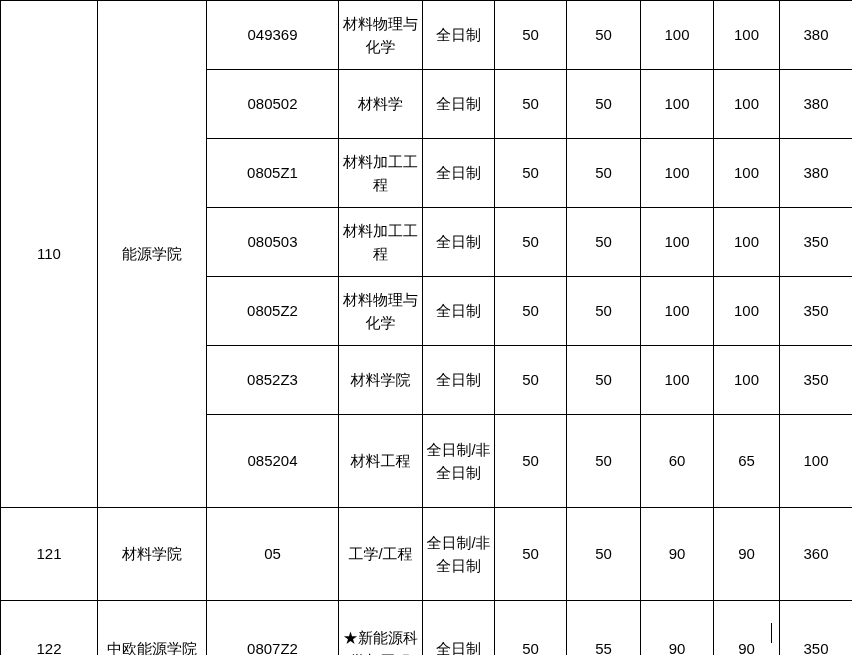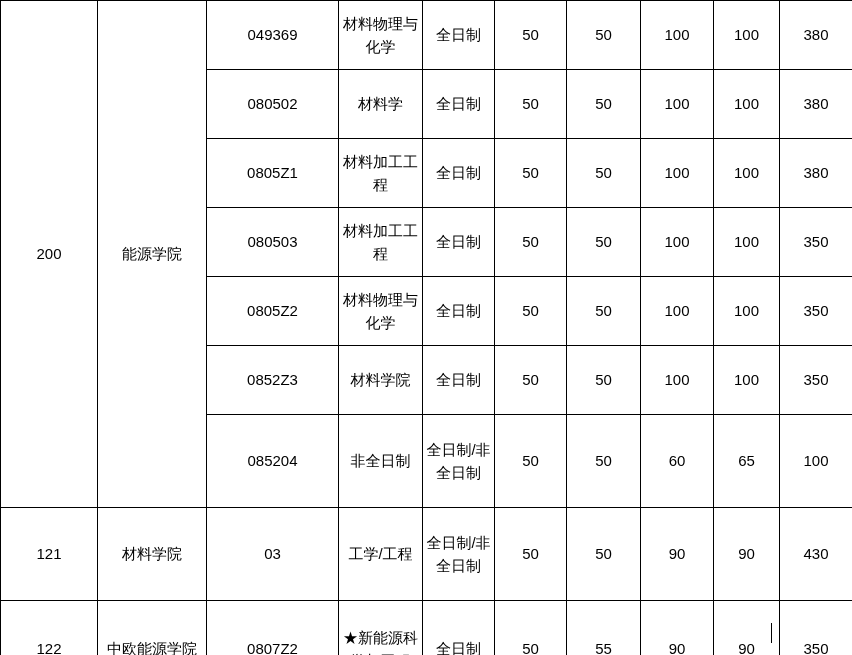--- a/index.html
+++ b/index.html
@@ -80,21 +80,21 @@
       <col class="c-name">
       <col class="c-mode">
       <col class="c-s1">
       <col class="c-s2">
       <col class="c-s3">
       <col class="c-s4">
       <col class="c-total">
     </colgroup>
     <tbody>
       <tr class="row-tall">
-        <td rowspan="7">200</td>
+        <td rowspan="7">110</td>
         <td rowspan="7">能源学院</td>
         <td>049369</td>
         <td class="major-name">材料物理与化学</td>
         <td class="mode-cell">全日制</td>
         <td>50</td>
         <td>50</td>
         <td>100</td>
         <td>100</td>
         <td>380</td>
       </tr>
@@ -143,39 +143,39 @@
         <td class="major-name">材料学院</td>
         <td class="mode-cell">全日制</td>
         <td>50</td>
         <td>50</td>
         <td>100</td>
         <td>100</td>
         <td>350</td>
       </tr>
       <tr class="row-xtall">
         <td>085204</td>
-        <td class="major-name">非全日制</td>
+        <td class="major-name">材料工程</td>
         <td class="mode-cell">全日制/非全日制</td>
         <td>50</td>
         <td>50</td>
         <td>60</td>
         <td>65</td>
         <td>100</td>
       </tr>
       <tr class="row-xtall">
         <td>121</td>
         <td>材料学院</td>
-        <td>03</td>
+        <td>05</td>
         <td class="major-name">工学/工程</td>
         <td class="mode-cell">全日制/非全日制</td>
         <td>50</td>
         <td>50</td>
         <td>90</td>
         <td>90</td>
-        <td>430</td>
+        <td>360</td>
       </tr>
       <tr class="row-xxtall">
         <td>122</td>
         <td class="major-name">中欧能源学院</td>
         <td>0807Z2</td>
         <td class="major-name">★新能源科学与工程</td>
         <td class="mode-cell">全日制</td>
         <td>50</td>
         <td>55</td>
         <td>90</td>

